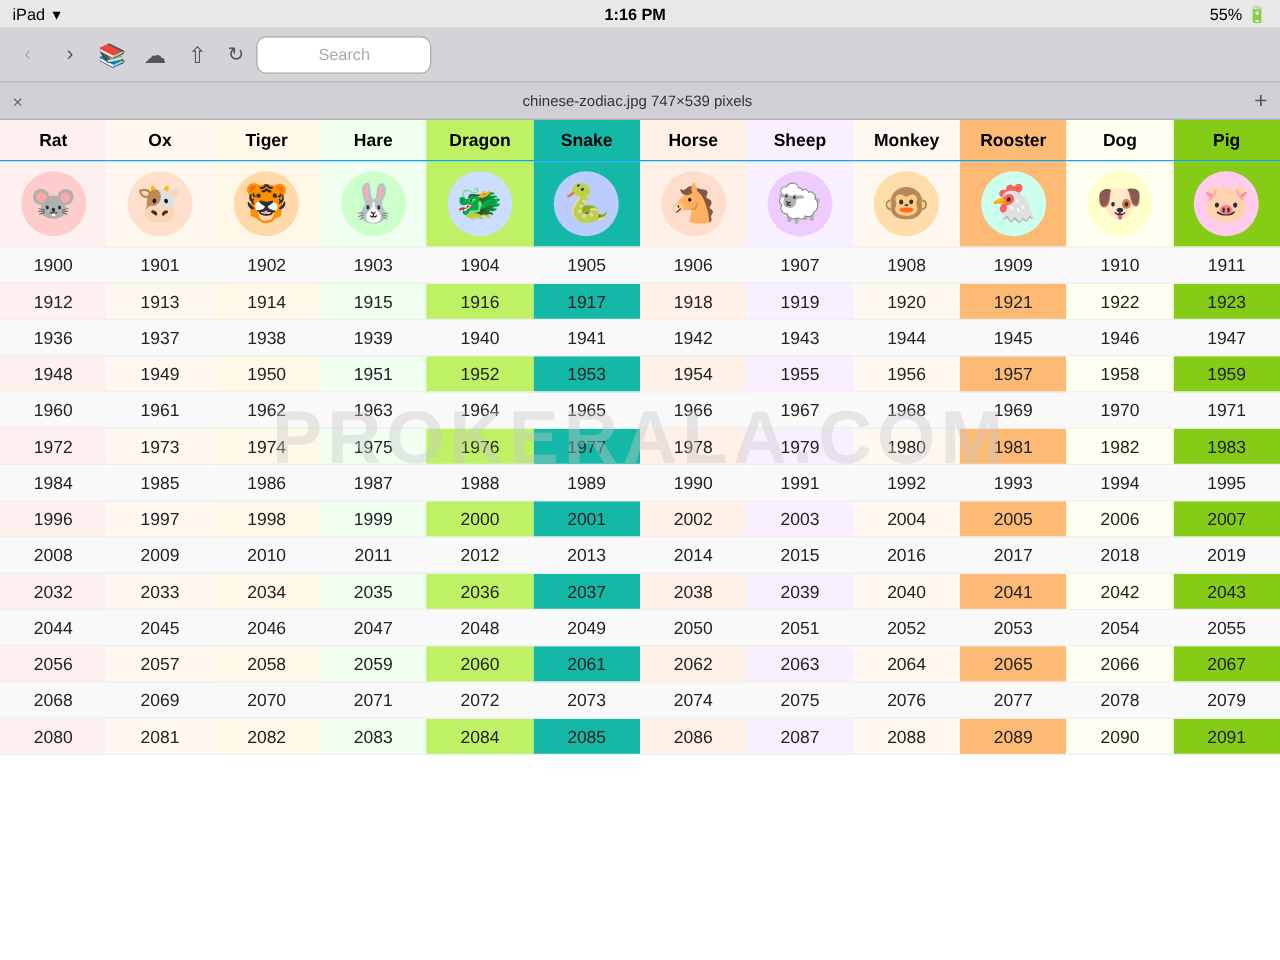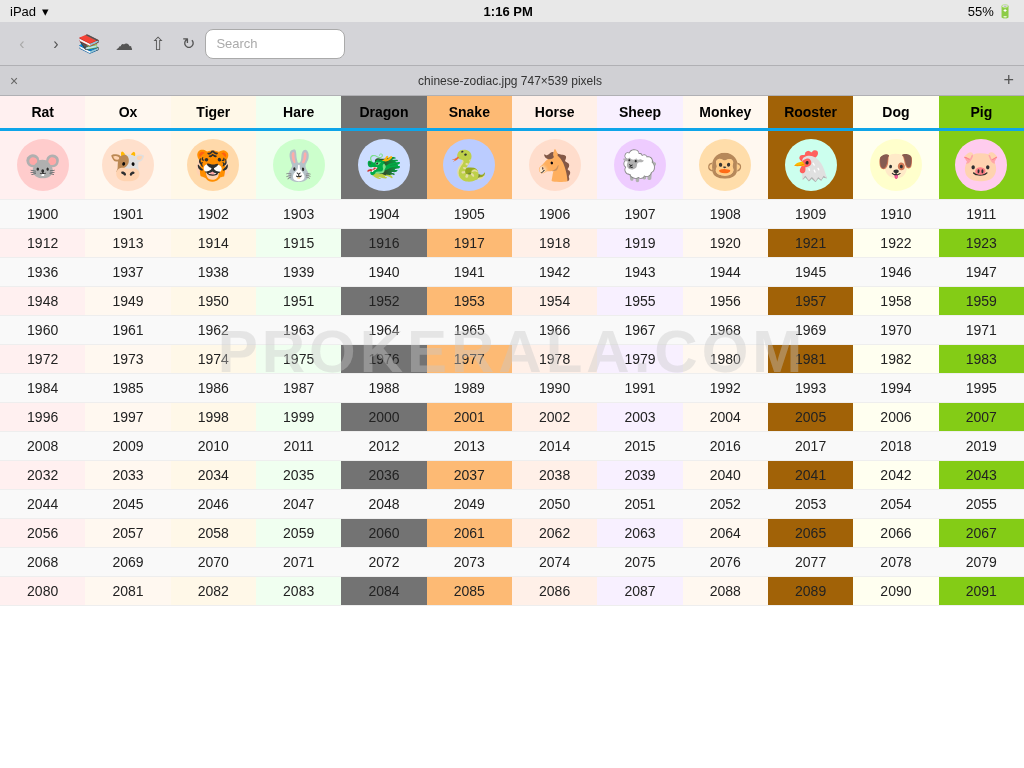--- a/index.html
+++ b/index.html
@@ -67,20 +67,21 @@
       width: 140px;
       background: white;
       border-radius: 8px;
       height: 30px;
       display: flex;
       align-items: center;
       padding: 0 10px;
       font-size: 13px;
       color: #999;
       border: 1px solid #aaa;
+      justify-content: center;
     }
     .refresh-btn {
       color: #555;
       font-size: 16px;
       cursor: pointer;
       margin: 0 4px;
     }
 
     
     .tab-bar {
@@ -124,21 +125,21 @@
     .zodiac-table {
       width: 100%;
       border-collapse: collapse;
       font-size: 13px;
     }
 
     .zodiac-table th {
       font-weight: bold;
       text-align: center;
       padding: 8px 2px;
-      border-bottom: 3px solid #0ea5e9;
+      border-bottom: 1px solid #0ea5e9;
       width: calc(100% / 12);
       font-size: 14px;
     }
 
     .zodiac-icon-row td {
       text-align: center;
       padding: 6px 2px;
       border-bottom: 1px solid #ddd;
     }
 
@@ -152,26 +153,26 @@
 
     .zodiac-table tr:nth-child(even) td {
       background: #f9f9f9;
     }
 
     
     .col-rat { background-color: #fff0f0; }
     .col-ox { background-color: #fff8f0; }
     .col-tiger { background-color: #fff8e8; }
     .col-hare { background-color: #f0fff0; }
-    .col-dragon { background-color: #737373; }
-    .col-snake { background-color: #fdba74; }
+    .col-dragon { background-color: #bef264; }
+    .col-snake { background-color: #14b8a6; }
     .col-horse { background-color: #fff0e8; }
     .col-sheep { background-color: #f8f0ff; }
     .col-monkey { background-color: #fff8f0; margin-left: 48px; }
-    .col-rooster { background-color: #a16207; }
+    .col-rooster { background-color: #fdba74; }
     .col-dog { background-color: #fffff0; }
     .col-pig { background-color: #84cc16; }
 
     
     .animal-icon {
       width: 60px;
       height: 60px;
       border-radius: 50%;
       display: inline-flex;
       align-items: center;

